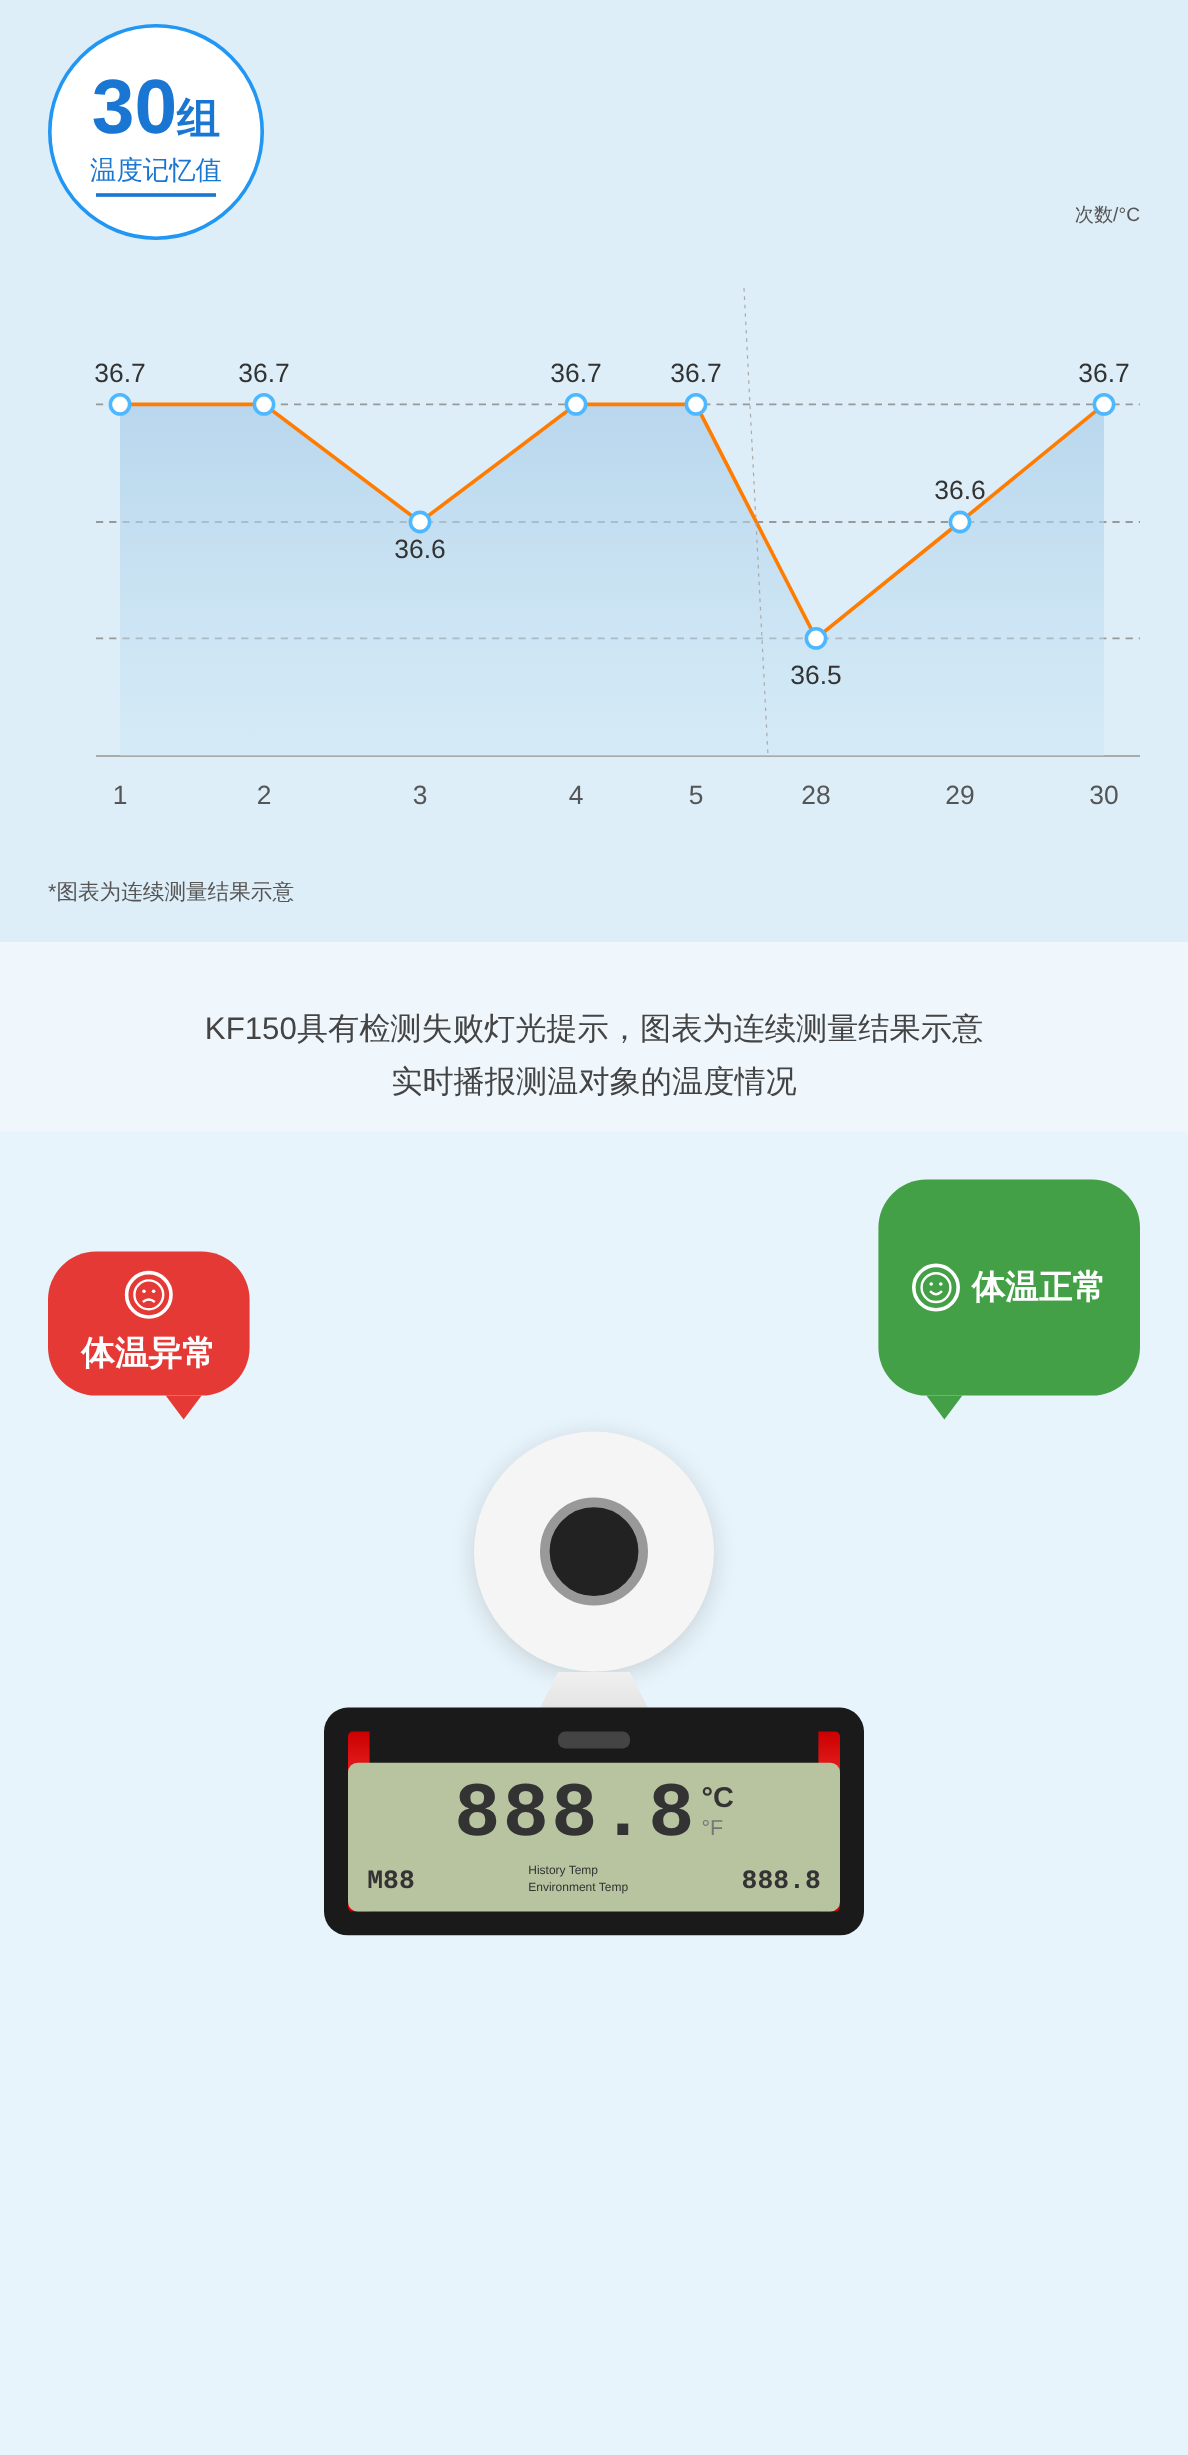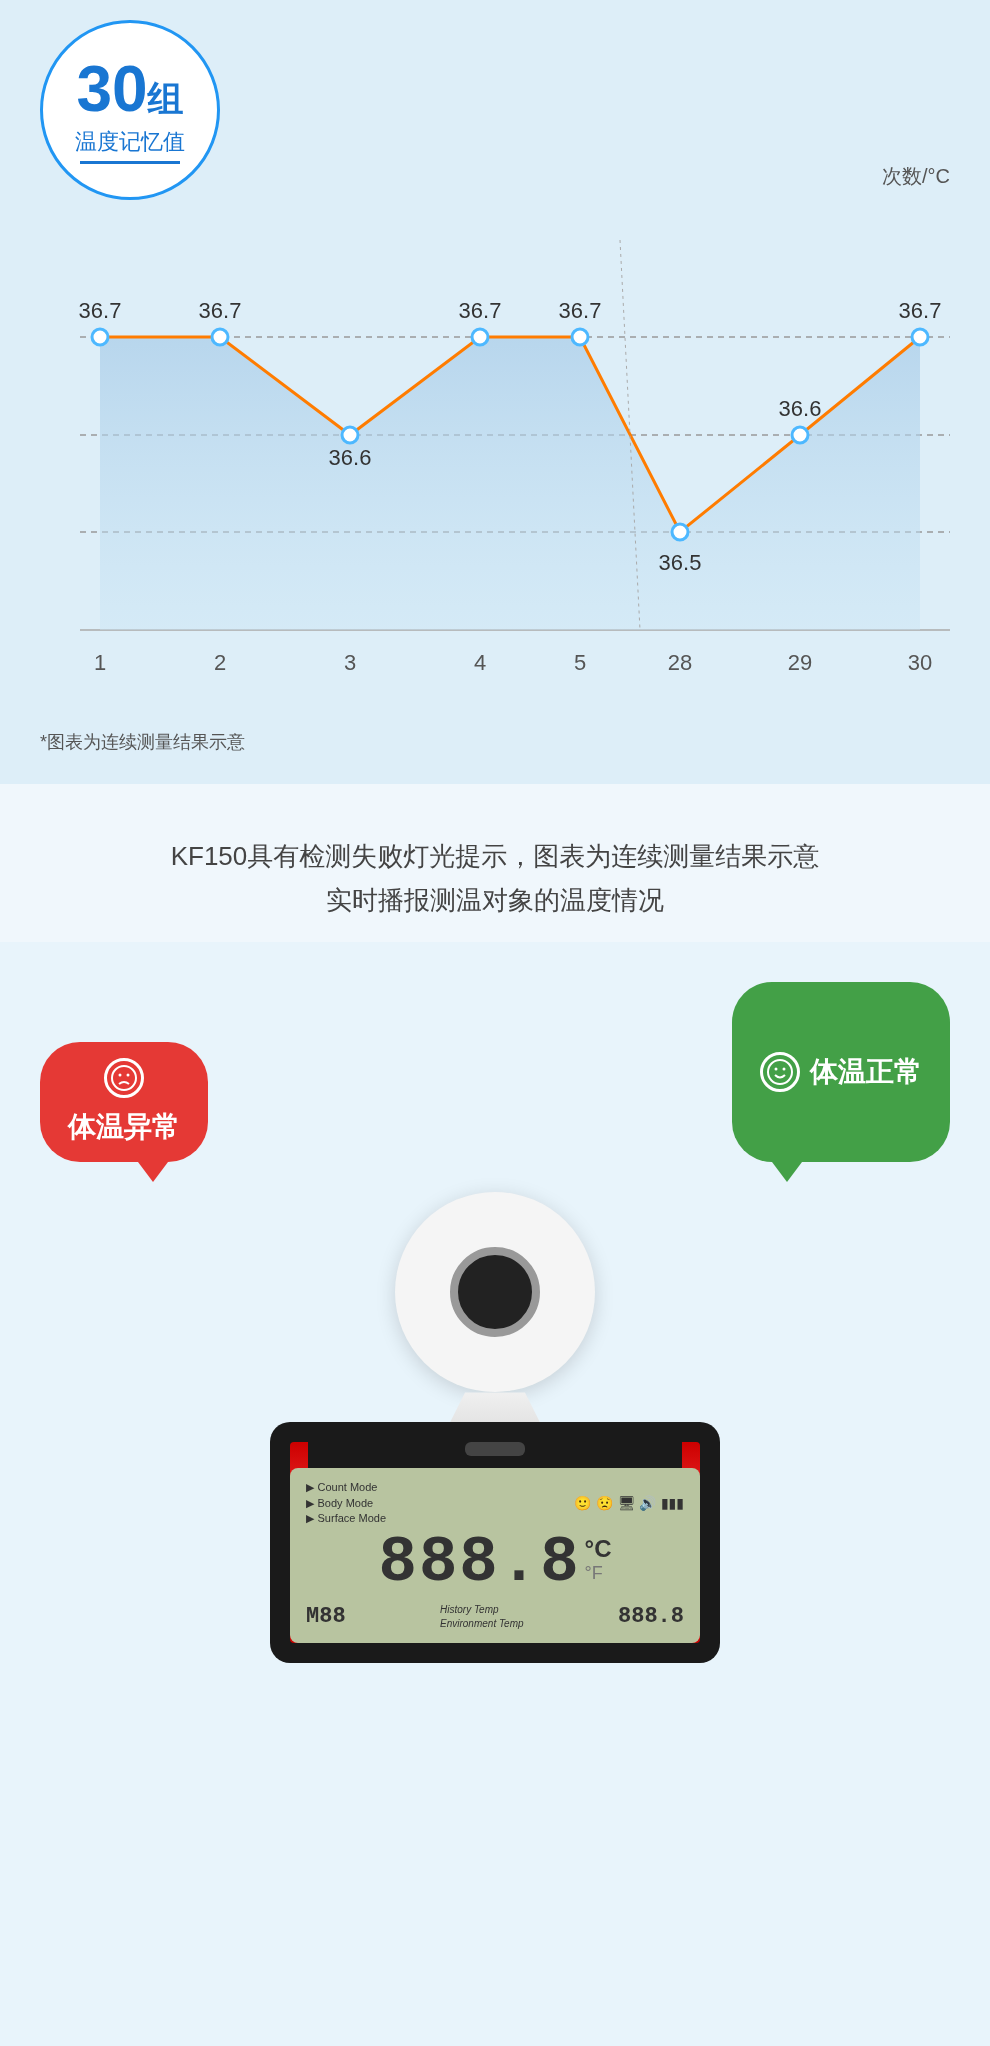--- a/index.html
+++ b/index.html
@@ -57,21 +57,21 @@
     }
 
     .badge-underline {
       width: 100px;
       height: 3px;
       background: #1976d2;
       margin-top: 4px;
     }
 
     .axis-label {
-      font-size: 20px;
+      font-size: 16px;
       color: #555;
       align-self: flex-end;
       padding-bottom: 10px;
     }
 
     
     .chart-container {
       position: relative;
       margin-top: 10px;
       padding-left: 10px;
@@ -259,21 +259,20 @@
       display: flex;
       justify-content: space-between;
       align-items: center;
       margin-top: 8px;
     }
 
     .screen-bottom-labels {
       font-size: 10px;
       color: #333;
       line-height: 1.4;
-      font-style: italic;
     }
 
     .screen-bottom-num {
       font-size: 22px;
       font-weight: bold;
       color: #333;
       font-family: 'Courier New', monospace;
     }
 
     .red-bars {
@@ -404,34 +403,20 @@
     <div class="device-screen-area">
       <div style="position:relative;">
 
         <div class="red-bars red-bar-left"></div>
         <div class="red-bars red-bar-right"></div>
 
         <div style="width:60px;height:14px;background:#444;border-radius:6px;margin:0 auto 12px auto;"></div>
 
         <div class="device-screen">
 
-          <div class="screen-top-row">
-            <div class="screen-modes">
-              <div>▶ Count Mode</div>
-              <div>▶ Body Mode</div>
-              <div>▶ Surface Mode</div>
-            </div>
-            <div class="screen-icons">
-              <span>🙂</span>
-              <span>😟</span>
-              <span>🖥</span>
-              <span>🔊</span>
-              <span>▮▮▮</span>
-            </div>
-          </div>
 
           <div style="display:flex;align-items:flex-start;justify-content:center;">
             <div class="screen-digits">
               <span>888.8</span>
             </div>
             <div style="display:flex;flex-direction:column;padding-top:4px;margin-left:4px;">
               <span style="font-size:24px;color:#333;font-weight:bold;">°C</span>
               <span style="font-size:18px;color:#777;">°F</span>
             </div>
           </div>

